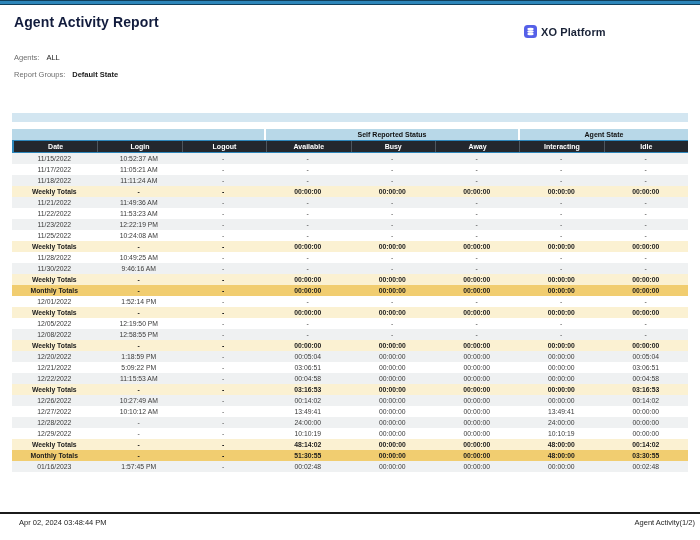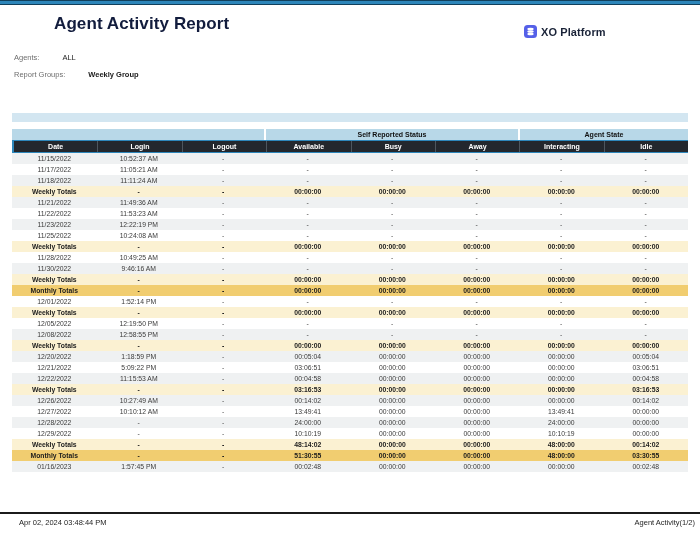--- a/index.html
+++ b/index.html
@@ -2,27 +2,27 @@
 <html><head>
 <meta charset="utf-8">
 <style>
   * { margin:0; padding:0; box-sizing:border-box; }
   html,body { width:700px; height:540px; background:#ffffff;
     font-family:"Liberation Sans", sans-serif; position:relative; overflow:hidden; }
 
   .topbar { position:absolute; top:0; left:0; width:700px; height:5px;
     background:#2d86ba; border-top:1.5px solid #11405c; border-bottom:1.5px solid #11405c; }
 
-  .page-title { position:absolute; left:14px; top:14px; font-size:17px; font-weight:bold;
-    color:#121c3d; letter-spacing:.1px;margin-left:40px; }
+  .page-title { position:absolute; left:14px; top:14px; font-size:14px; font-weight:bold;
+    color:#121c3d; letter-spacing:.1px; }
 
   .filters { position:absolute; left:14px; top:49px; font-size:7.5px; color:#6e6e6e; }
   .filter-line { height:17px; display:flex; align-items:center; }
   .flabel { color:#6e6e6e; margin-right:7px; }
-  .fvalue { color:#1e1e1e;margin-left:16px; }
+  .fvalue { color:#1e1e1e; }
   .fbold  { font-weight:bold; color:#1a1a1a; }
   .sp { display:inline-block; width:7px; }
   .spw { display:inline-block; width:16px; }
 
   .logo { position:absolute; left:524px; top:25px; display:flex; align-items:center; }
   .logo-icon { width:13px; height:13px; border-radius:3.5px; background:#5560e8;
     display:flex; align-items:center; justify-content:center; margin-right:4px; }
   .logo-text { font-size:11px; font-weight:bold; color:#1a2338; letter-spacing:.1px; }
 
   .report-table { position:absolute; left:12px; top:113px; width:676px; }
@@ -73,21 +73,21 @@
   <span class="logo-text">XO Platform</span>
 </div>
 
 <div class="filters">
   <div class="filter-line">
     <span class="flabel">Agents:</span>
     <span class="fvalue">ALL</span>
   </div>
   <div class="filter-line">
     <span class="flabel">Report Groups:</span>
-    <span class="fvalue fbold">Weekly Group</span>
+    <span class="fvalue fbold">Default State</span>
   </div>
 </div>
 
 <div class="report-table">
   <div class="band"></div>
   <div class="gap"></div>
   <div class="group-row" id="group-row">
       <div class="group-cell" style="flex: 3 1 0%;"></div>
       <div class="group-cell" style="flex: 3 1 0%;">Self Reported Status</div>
       <div class="group-cell" style="flex: 2 1 0%;">Agent State</div>

